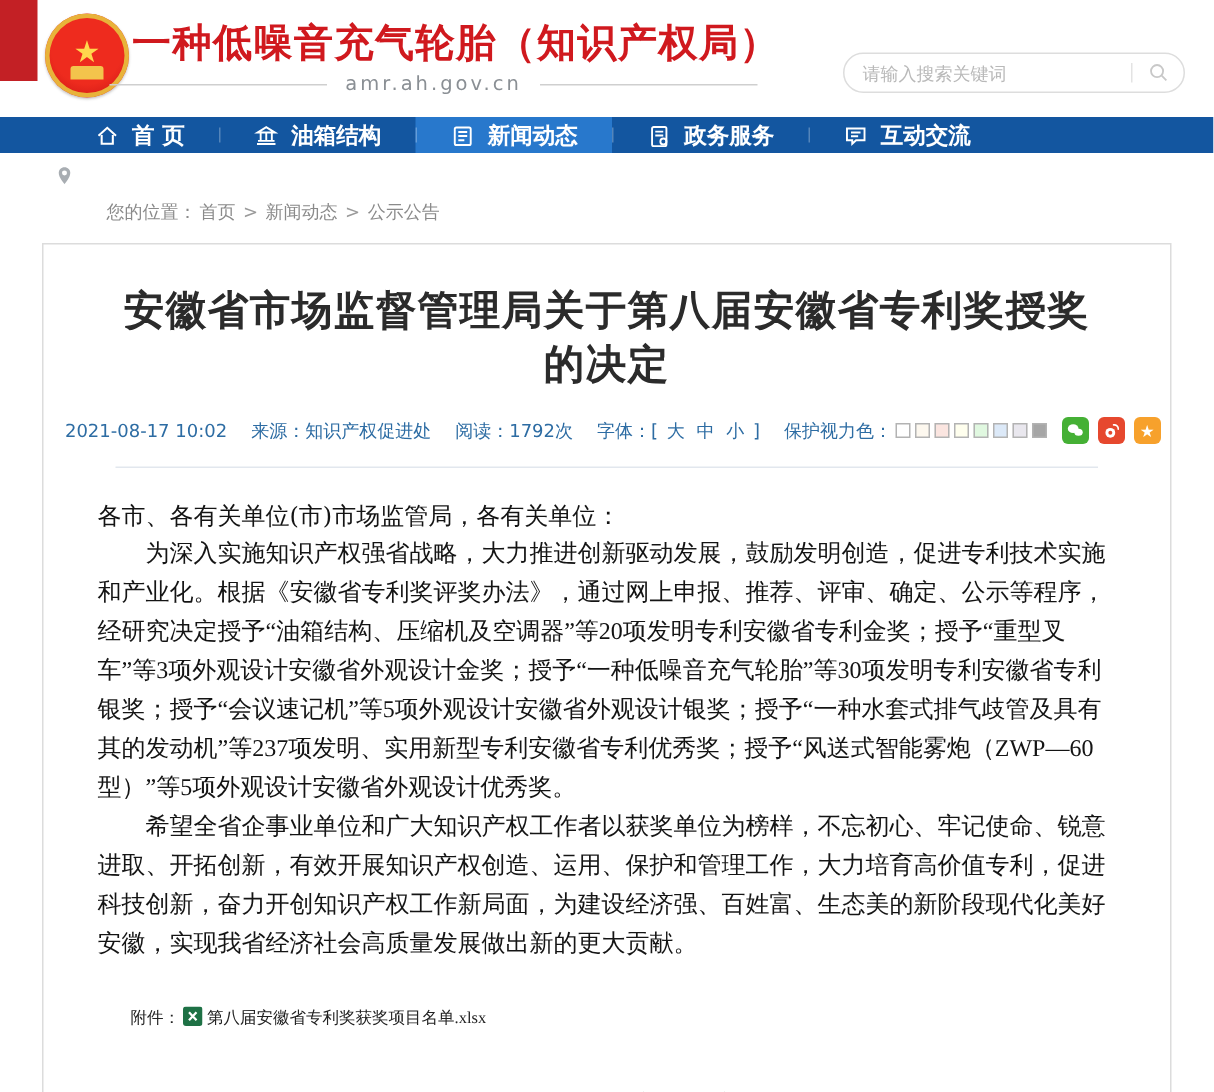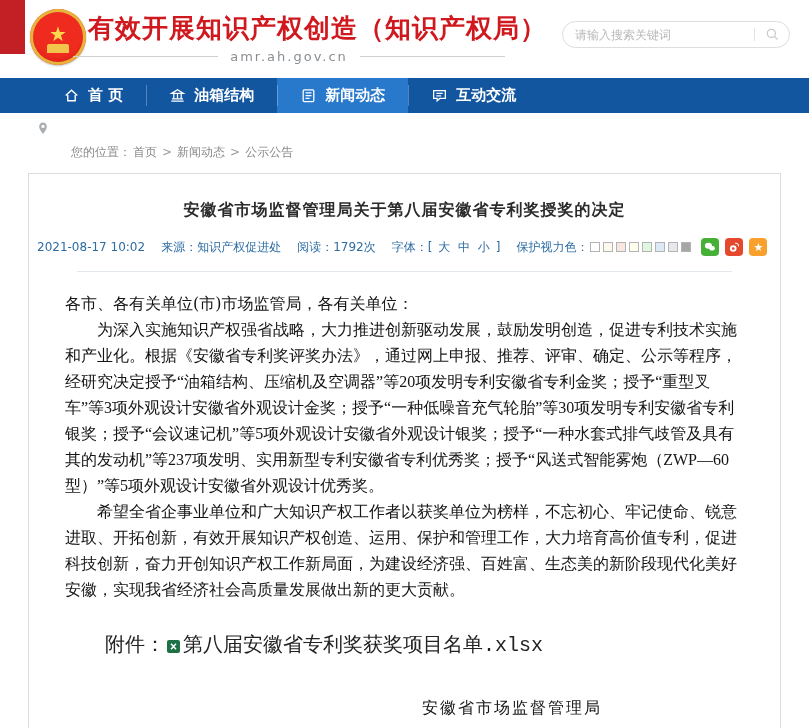--- a/index.html
+++ b/index.html
@@ -16,86 +16,86 @@
   .emblem .star { color: #ffd84d; font-size: 20px; line-height: 1; transform: translateY(-3px); }
   .emblem .gate { position: absolute; left: 50%; bottom: 12px; transform: translateX(-50%);
     width: 22px; height: 9px; background: #f3c44c; border-radius: 2px 2px 0 0; }
   .site-title { position: absolute; left: 88px; top: 11px; font-size: 26px; font-weight: bold;
     color: #d0191e; letter-spacing: 1px; white-space: nowrap; }
   .domain-row { position: absolute; left: 73px; top: 49px; width: 432px; display: flex;
     align-items: center; gap: 12px; }
   .domain-row .hline { flex: 1; height: 1px; background: #cfcfcf; }
   .domain { font-size: 13px; color: #8a8f94; letter-spacing: 2px; }
 
-  .search { position: absolute; right: 19px; top: 21px; width: 228px; height: 27px;
+  .search { position: absolute; right: 19px; top: 35px; width: 228px; height: 27px;
     border: 1px solid #ddd; border-radius: 14px; display: flex; align-items: center; background: #fff; }
   .search input { border: none; outline: none; flex: 1; height: 100%; padding: 0 12px;
     font-size: 12px; color: #555; background: transparent; border-radius: 14px;
     font-family: "DejaVu Sans", sans-serif; }
   .search input::placeholder { color: #b9b9b9; }
   .search .vdiv { width: 1px; height: 13px; background: #e3e3e3; }
   .search .btn { width: 34px; height: 100%; display: flex; align-items: center;
     justify-content: center; cursor: pointer; background: none; border: none; }
 
   
-  .nav { height: 35px; background: #1356a0; display: flex; align-items: stretch; padding-left: 40px; }
+  .nav { height: 24px; background: #1356a0; display: flex; align-items: stretch; padding-left: 40px; }
   .nav-item { display: flex; align-items: center; gap: 8px; padding: 0 23px; color: #fff;
     font-size: 15px; font-weight: bold; text-decoration: none; position: relative; white-space: nowrap; }
   .nav-item + .nav-item::before { content: ""; position: absolute; left: 0; top: 7px; bottom: 7px;
     width: 1px; background: rgba(255,255,255,.28); }
   .nav-item.active { background: #2878cc; }
   .nav-item svg { display: block; }
 
   
   .crumb-area { position: relative; height: 60px; }
   .pin { position: absolute; left: 36px; top: 7px; }
   .crumbs { position: absolute; left: 71px; top: 31px; font-size: 12px; color: #8a8a8a; }
   .crumbs a { color: #8a8a8a; text-decoration: none; margin: 0 2px; }
   .crumbs .sep { margin: 0 3px; color: #9a9a9a; }
 
   
   .content { margin: 0 28px; border: 1px solid #dcdcdc; height: 575px; padding-top: 18px; background: #fff; }
-  .art-title { text-align: center; font-size: 16px; font-weight: bold; color: #2b2b2b;
+  .art-title { text-align: center; font-size: 27px; font-weight: bold; color: #2b2b2b;
     margin: 8px 40px 0; letter-spacing: 1px; }
-  .meta { margin-top: 17px; display: flex; align-items: center;
+  .meta { margin-top: 17px; display: flex; justify-content: center; align-items: center;
     font-size: 12px; color: #2d6ca3; white-space: nowrap; }
   .meta .seg { margin: 0 8px; }
   .meta .fs { cursor: pointer; margin: 0 2px; }
   .swatches { display: inline-flex; align-items: center; gap: 3px; margin-left: 2px; }
   .swatch { width: 10px; height: 10px; border: 1px solid #b3b3b3; display: inline-block; cursor: pointer; }
   .share { display: inline-flex; gap: 6px; margin-left: 10px; }
   .share-btn { width: 18px; height: 18px; border-radius: 4px; display: flex; align-items: center;
     justify-content: center; cursor: pointer; color: #fff; font-size: 11px; }
   .divider { margin: 15px 48px 0; border-top: 1px solid #e2e7ee; }
 
   .body-text { margin: 19px 36px 0; font-family: "DejaVu Serif", "Liberation Serif", serif;
     font-size: 16px; line-height: 26px; color: #141414; }
   .body-text p { margin: 0; }
   .body-text p.indent { text-indent: 2em; font-family: Liberation Serif, serif; }
 
   .attachment { margin: 28px 36px 0; padding-left: 2em;
-    font-family: Liberation Mono, monospace; font-size: 20px; color: #222; }
+    font-family: Liberation Serif, serif; font-size: 11px; color: #222; }
   .attachment a { color: #222; text-decoration: none; }
   .attachment svg { vertical-align: -2px; margin: 0 3px 0 2px; }
 
   .sign-area { margin: 40px 36px 0; text-align: right; }
   .sig-block { display: inline-block; text-align: right; margin-right: 142px;
     font-family: "DejaVu Serif", "Liberation Serif", serif; font-size: 16px; color: #141414;
     letter-spacing: 2px; }
 </style>
 </head>
 <body>
 
 <div class="header">
   <div class="ribbon"></div>
   <div class="emblem">
     <span class="star">★</span>
     <span class="gate"></span>
   </div>
-  <div class="site-title">有效开展知识产权创造（知识产权局）</div>
+  <div class="site-title">一种低噪音充气轮胎（知识产权局）</div>
   <div class="domain-row">
     <span class="hline"></span>
     <span class="domain">amr.ah.gov.cn</span>
     <span class="hline"></span>
   </div>
   <div class="search">
     <input type="text" placeholder="请输入搜索关键词" style="">
     <span class="vdiv"></span>
     <button class="btn">
       <svg width="15" height="15" viewBox="0 0 16 16">
@@ -121,20 +121,28 @@
       <path d="M2.8 11.2 H13.2 M2.2 13.2 H13.8"></path>
     </svg>
     <span>油箱结构</span>
   </a>
   <a class="nav-item active">
     <svg width="17" height="17" viewBox="0 0 16 16" fill="none" stroke="#fff" stroke-width="1.2">
       <rect x="3" y="2.8" width="10" height="11" rx="1"></rect>
       <path d="M5.2 5.6 H10.8 M5.2 8.2 H10.8 M5.2 10.8 H9"></path>
     </svg>
     <span>新闻动态</span>
+  </a>
+  <a class="nav-item">
+    <svg width="17" height="17" viewBox="0 0 16 16" fill="none" stroke="#fff" stroke-width="1.2">
+      <rect x="3.5" y="2.5" width="9" height="12" rx="1"></rect>
+      <path d="M5.5 5.4 H10.5 M5.5 7.8 H10.5"></path>
+      <circle cx="10.6" cy="11.6" r="1.9"></circle>
+    </svg>
+    <span>政务服务</span>
   </a>
   <a class="nav-item">
     <svg width="17" height="17" viewBox="0 0 16 16" fill="none" stroke="#fff" stroke-width="1.2">
       <path d="M2.5 3.5 H13.5 V10.8 H8.2 L5.8 13 V10.8 H2.5 Z"></path>
       <path d="M5 6 H11 M5 8.3 H9.5"></path>
     </svg>
     <span>互动交流</span>
   </a>
 </div>
 

